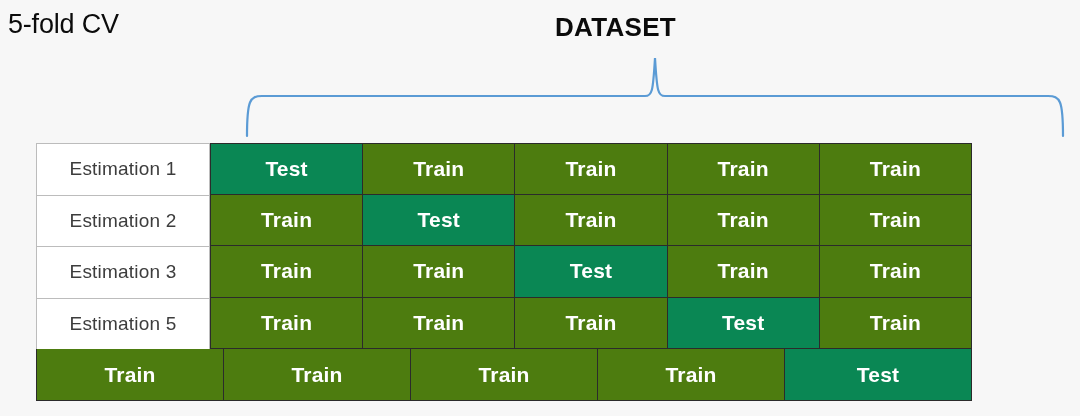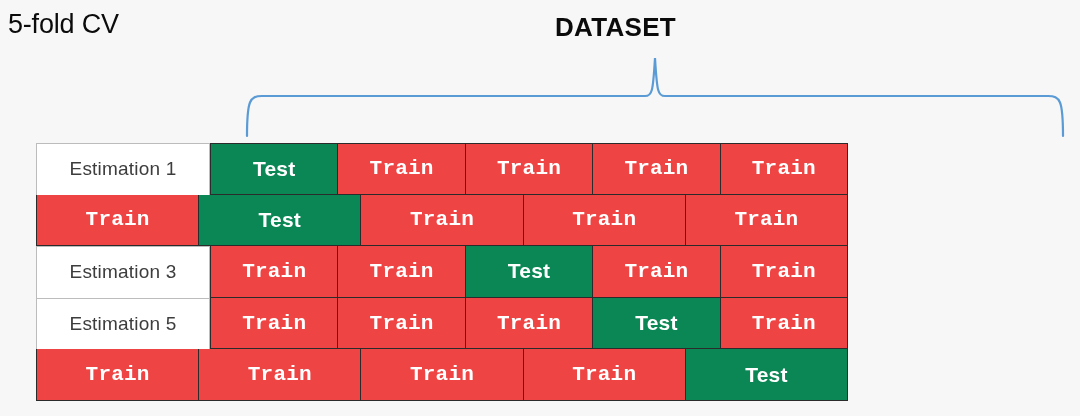--- a/index.html
+++ b/index.html
@@ -52,21 +52,21 @@
     width: 1080px;
     height: 416px;
     pointer-events: none;
   }
 
   
   .cv-table {
     position: absolute;
     left: 36px;
     top: 143px;
-    width: 812px;
+    width: 936px;
     height: 258px;
     display: flex;
     flex-direction: column;
   }
 
   .cv-row {
     display: flex;
     flex: 1 1 0;
     min-height: 0;
   }
@@ -108,21 +108,21 @@
     border-right: 1px solid #2b2b2b;
     border-bottom: 1px solid #2b2b2b;
   }
   .cell:first-child {
     border-left: 1px solid #2b2b2b;
   }
   .cv-row:first-child .cell {
     border-top: 1px solid #2b2b2b;
   }
 
-  .cell.train { background: #ef4444; font-family: Liberation Mono, monospace; }
+  .cell.train { background: #4d7c0f; }
   .cell.test  { background: #0a8754; }
 </style>
 </head>
 <body>
 
 <div id="canvas">
 
   <div class="title-left">5-fold CV</div>
 
   <div class="title-dataset">DATASET</div>
@@ -144,20 +144,21 @@
       <div class="cells">
         <div class="cell test">Test</div>
         <div class="cell train">Train</div>
         <div class="cell train">Train</div>
         <div class="cell train">Train</div>
         <div class="cell train">Train</div>
       </div>
     </div>
 
     <div class="cv-row">
+      <div class="row-label">Estimation 2</div>
       <div class="cells">
         <div class="cell train">Train</div>
         <div class="cell test">Test</div>
         <div class="cell train">Train</div>
         <div class="cell train">Train</div>
         <div class="cell train">Train</div>
       </div>
     </div>
 
     <div class="cv-row">

